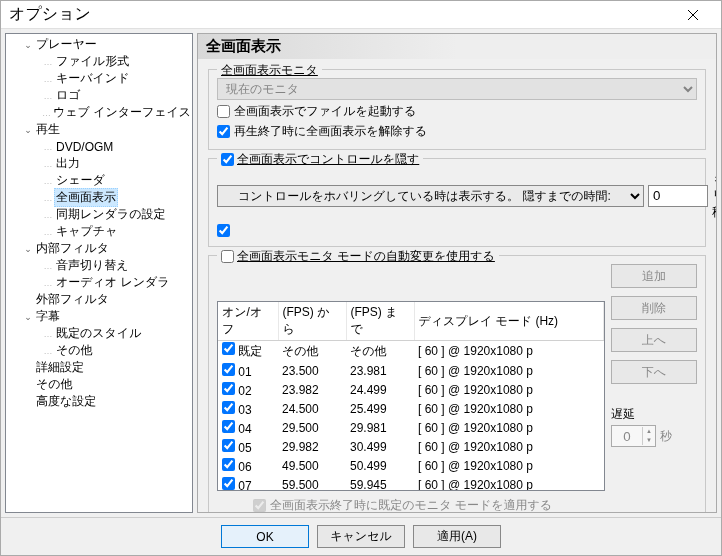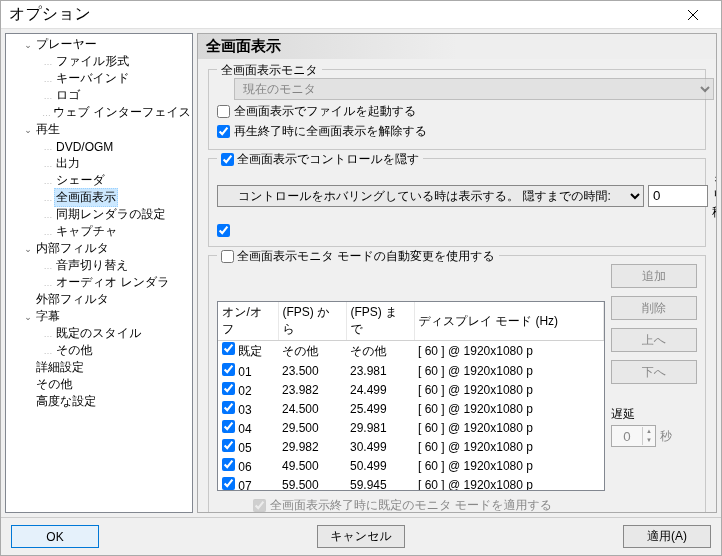--- a/index.html
+++ b/index.html
@@ -14,40 +14,40 @@
 .tree-item { display: flex; align-items: center; height: 17px; padding-left: 4px; white-space: nowrap; cursor: pointer; }
 .tree-item .exp { width: 12px; display: inline-flex; justify-content: center; color: #666; font-size: 9px; }
 .tree-item .lbl { padding: 0 2px; }
 .tree-item.sel .lbl { background: #cce8ff; border: 1px dotted #99d1ff; padding: 0 1px; }
 .tree-item.d1 { padding-left: 16px; }
 .tree-item.d2 { padding-left: 36px; }
 .content { flex: 1; display: flex; flex-direction: column; margin: 4px 4px 4px 2px; overflow: hidden; }
 .heading { background: linear-gradient(90deg, #d8d8d8 0%, #eee 50%, #eee 100%); padding: 3px 8px; font-size: 15px; font-weight: bold; border-top: 1px solid #aaa; border-left: 1px solid #aaa; border-right: 1px solid #aaa;}
 .panel { border: 1px solid #aaa; border-top:none; padding: 6px 10px 6px 10px; flex:1; overflow:hidden; background:#f0f0f0;}
 .groupbox { border: 1px solid #c8c8c8; margin: 4px 0 8px 0; padding: 8px 8px 6px 8px; position: relative; }
-.groupbox > .legend { position: absolute; top: -8px; left: 8px; background: #f0f0f0; padding: 0 4px; font-size: 12px; display:flex; align-items:center; gap:3px;}
-select.full { width: 100%; height: 22px; background: #ddd; border: 1px solid #aaa; font-family: inherit; font-size: 12px; padding: 0 4px; color:#555;margin-left:17px;}
+.groupbox > .legend { position: absolute; top: -8px; left: 8px; background: #f0f0f0; padding: 0 4px; font-size: 12px; display:flex; align-items:center; gap:3px;text-decoration:underline;}
+select.full { width: 100%; height: 22px; background: #ddd; border: 1px solid #aaa; font-family: inherit; font-size: 12px; padding: 0 4px; color:#555;}
 .row { display: flex; align-items: center; gap: 4px; margin: 3px 0; font-size: 12px;}
 input[type=checkbox] { width:13px; height:13px; }
 .ctrlrow select { flex:1; height:22px; border:1px solid #888; background:#eaeaea; font-family:inherit; font-size:12px; padding:0 16px;}
 .ctrlrow input.num { width:60px; height:22px; border:1px solid #888; padding:0 4px; text-align:left; background:#fff; font-family:inherit;}
 .grid-area { display:flex; gap:6px; }
 .grid { border:1px solid #828790; background:#fff; flex:1; overflow-y:auto; height:190px;margin-top:37px;}
 .grid table { width:100%; border-collapse:collapse; font-size:12px; table-layout:fixed;}
 .grid th { text-align:left; font-weight:normal; background:#fff; border-bottom:1px solid #d0d0d0; border-right:1px solid #e8e8e8; padding:2px 4px; height:20px; position:sticky; top:0;}
 .grid td { padding:1px 4px; height:19px; white-space:nowrap;}
 .side-btns { display:flex; flex-direction:column; gap:8px; width:86px; }
 .side-btns button { height:24px; border:1px solid #b0b0b0; background:#e8e8e8; color:#888; font-family:inherit; font-size:12px; cursor:default;}
 .delay { margin-top:14px; font-size:12px;}
 .delay .spin { display:inline-flex; align-items:center; border:1px solid #aaa; background:#f7f7f7; height:22px;}
 .delay .spin input { width:30px; border:none; text-align:center; background:transparent; color:#888; font-family:inherit;}
 .delay .spin .arrows { display:flex; flex-direction:column; border-left:1px solid #ccc;}
 .delay .spin .arrows span { font-size:6px; padding:0 3px; line-height:9px; color:#888; cursor:pointer;}
 .disabled { color:#888; }
-.footer { height:38px; border-top:1px solid #ccc; display:flex; align-items:center; justify-content:space-between; gap:8px; padding:0 10px; background:#f0f0f0;}
+.footer { height:38px; border-top:1px solid #ccc; display:flex; align-items:center; justify-content:center; gap:8px; padding:0 10px; background:#f0f0f0;}
 .footer button { width:88px; height:23px; border:1px solid #888; background:#e8e8e8; font-family:inherit; font-size:12px; cursor:pointer;}
 .footer button.primary { border:1px solid #0078d7; background:#e5f1fb;}
 </style>
 </head>
 <body>
 
 <div class="window">
   <div class="titlebar">
     <span class="title">オプション</span>
     <div class="close">

